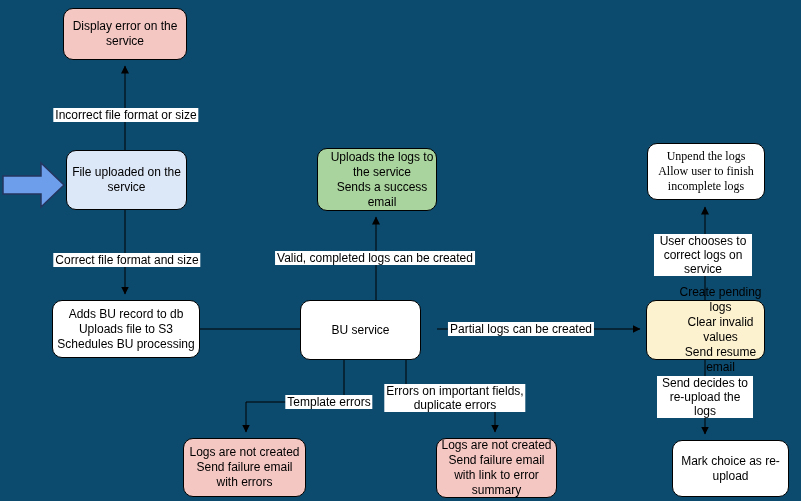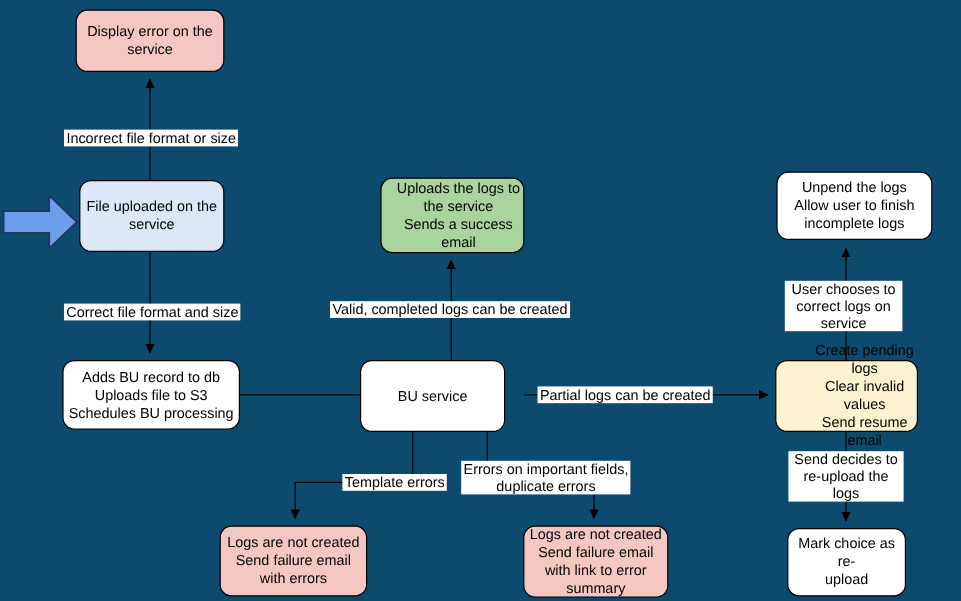--- a/index.html
+++ b/index.html
@@ -23,23 +23,23 @@
     font-size:12px;line-height:14px;text-align:center;white-space:pre-line;padding:0 2px;
   }
   
   #n-display-error   {left:63px; top:8px;  width:124px;height:52px;}
   #n-file-uploaded   {left:66px; top:150px;width:121px;height:60px;}
   #n-adds-bu         {left:52px; top:300px;width:148px;height:58px;}
   #n-uploads-logs    {left:317px;top:148px;width:120px;height:63px;padding-left:12px;}
   #n-bu-service      {left:300px;top:300px;width:121px;height:60px;}
   #n-fail-errors     {left:183px;top:438px;width:123px;height:59px;}
   #n-fail-summary    {left:436px;top:438px;width:121px;height:60px;}
-  #n-unpend          {left:647px;top:143px;width:130px;height:57px;}
+  #n-unpend          {left:647px;top:143px;width:118px;height:57px;font-family:Liberation Serif, serif;}
   #n-create-pending  {left:646px;top:300px;width:119px;height:60px;padding-left:32px;}
-  #n-mark-choice     {left:656px;top:440px;width:99px;height:57px;}
+  #n-mark-choice     {left:672px;top:440px;width:117px;height:57px;}
   
   #l-incorrect   {left:126px;top:115px;}
   #l-correct     {left:127px;top:260px;}
   #l-valid       {left:375px;top:258px;}
   #l-partial     {left:521px;top:329px;}
   #l-template    {left:329px;top:402px;}
   #l-important   {left:455px;top:398px;}
   #l-user-chooses{left:703px;top:255px;}
   #l-user-decides{left:705px;top:397px;}
 </style>

